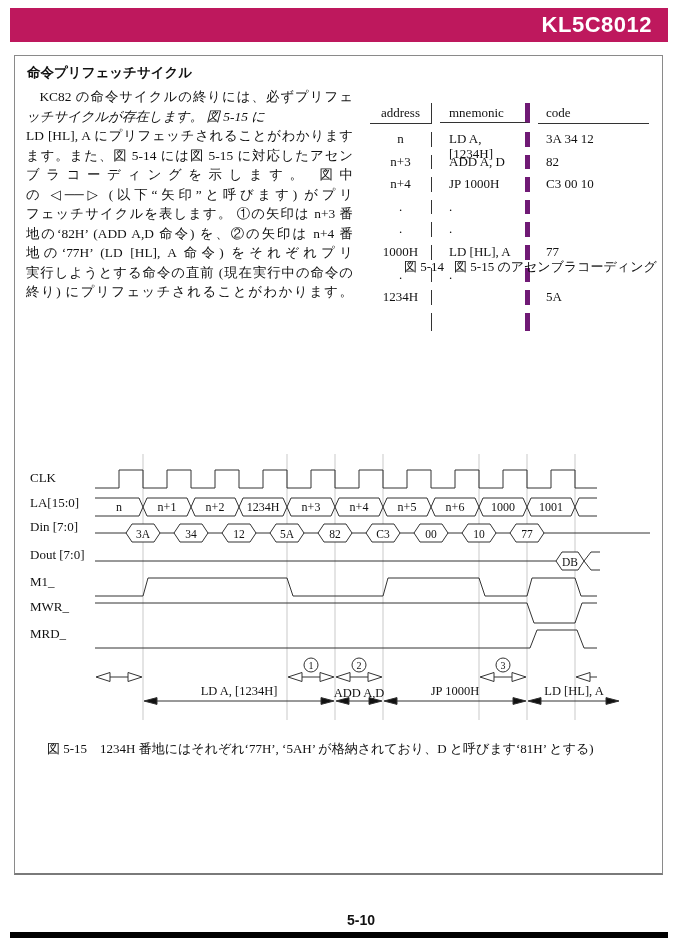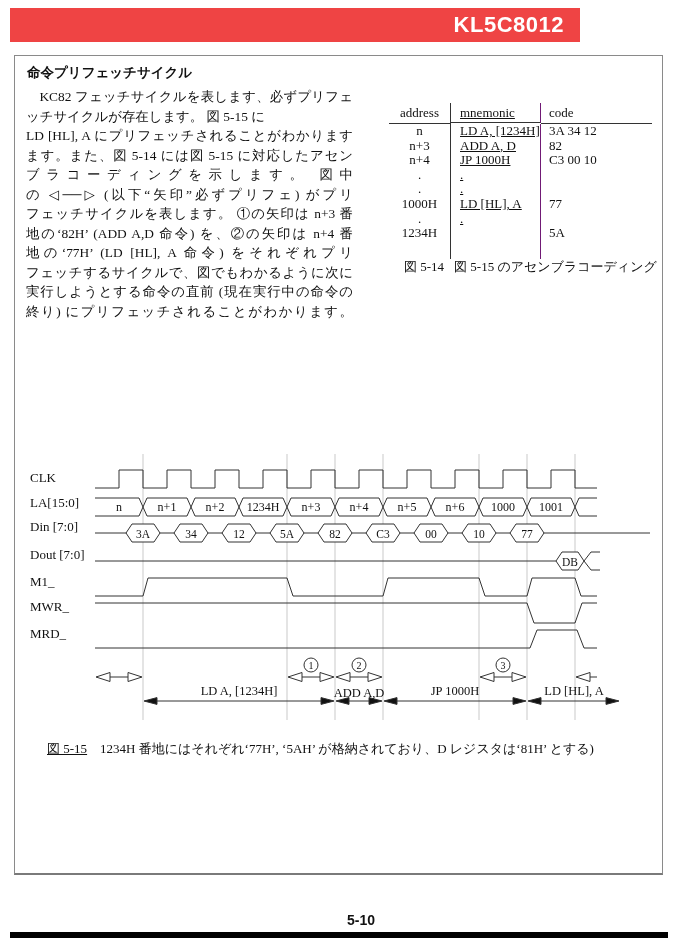--- a/index.html
+++ b/index.html
@@ -1,70 +1,69 @@
 <!DOCTYPE html>
 <html><head>
 <meta charset="utf-8">
 <style>
   html,body{margin:0;padding:0;}
   .page{position:relative;width:678px;height:938px;background:#fff;overflow:hidden;
         font-family:"Liberation Serif","DejaVu Serif",serif;color:#111;}
-  .header-bar{position:absolute;left:10px;top:8px;width:570px;height:34px;background:#ef4444;
+  .header-bar{position:absolute;left:10px;top:8px;width:658px;height:34px;background:#be185d;
         color:#fff;display:flex;align-items:center;justify-content:flex-end;
         padding-right:16px;box-sizing:border-box;
         font-family:"Liberation Sans","DejaVu Sans",sans-serif;font-weight:bold;font-size:22px;letter-spacing:.5px;}
   .content-box{position:absolute;left:14px;top:55px;width:649px;height:820px;
         border:1px solid #8a8a8a;border-bottom:2px solid #7a7a7a;box-sizing:border-box;background:#fff;}
   .doc-title{position:absolute;left:27px;top:64px;font-family:"Liberation Sans","DejaVu Sans",sans-serif;
         font-weight:bold;font-size:13.5px;}
   .para{position:absolute;left:26px;top:87px;width:327px;font-size:13.4px;line-height:19.5px;}
   .para-line{text-align:justify;text-align-last:justify;}
   .para-line:nth-child(1){text-indent:1em;}
-  .para-line:nth-child(2),.para-line:nth-child(14){text-align-last:left;}
-  .asm-table{position:absolute;left:389px;top:103px;display:grid;
-        grid-template-columns:62px 90px 111px;font-size:13px;}
+  .para-line:nth-child(2),.para-line:nth-child(14){text-align-last:left;font-style:italic;}
+  .asm-table{position:absolute;left:370px;top:103px;display:grid;
+        grid-template-columns:62px 90px 111px;font-size:13px;gap:8px;}
   .th{height:20px;line-height:20px;border-bottom:1px solid #333;}
   .cell{height:14.6px;line-height:14.6px;}
   .c0{text-align:center;border-right:1px solid #333;}
-  .c1{padding-left:9px;border-right:1px solid #701a75;box-sizing:border-box;text-decoration:underline;}
+  .c1{padding-left:9px;border-right:5px solid #701a75;box-sizing:border-box;}
   .c2{padding-left:8px;}
   .sp{height:18px;}
   .fig14-caption{position:absolute;left:368px;top:258px;font-size:13px;margin-left:36px;}
   .fig14-caption .lab{margin-right:10px;}
   .timing{position:absolute;left:14px;top:448px;}
   .fig15-caption{position:absolute;left:47px;top:740px;font-size:13px;line-height:18.5px;display:flex;}
-  .fig15-caption .lab{margin-right:12px;white-space:nowrap;text-decoration:underline;}
+  .fig15-caption .lab{margin-right:12px;white-space:nowrap;}
   .fig15-caption .l2{padding-left:1px;}
   .footer{position:absolute;left:0;top:912px;width:678px;text-align:center;
         font-family:"Liberation Sans","DejaVu Sans",sans-serif;font-weight:bold;font-size:14px;margin-left:22px;}
   .bottom-bar{position:absolute;left:10px;top:932px;width:658px;height:6px;background:#000;}
 </style>
 </head>
 <body>
 
 <div class="page">
   <div class="header-bar">
     <span>KL5C8012</span>
   </div>
 
   <div class="content-box"></div>
 
   <div class="doc-title">命令プリフェッチサイクル</div>
 
   <div class="para">
-      <div class="para-line">KC82 フェッチサイクルを表します、必ずプリフェ</div>
+      <div class="para-line">KC82 の命令サイクルの終りには、必ずプリフェ</div>
       <div class="para-line">ッチサイクルが存在します。 図 5-15 に</div>
       <div class="para-line">LD [HL], A にプリフェッチされることがわかります</div>
       <div class="para-line">ます。また、図 5-14 には図 5-15 に対応したアセン</div>
       <div class="para-line">ブラコーディングを示します。 図中</div>
-      <div class="para-line">の ◁──▷ (以下“矢印”必ずプリフェ) がプリ</div>
+      <div class="para-line">の ◁──▷ (以下“矢印”と呼びます) がプリ</div>
       <div class="para-line">フェッチサイクルを表します。 ①の矢印は n+3 番</div>
       <div class="para-line">地の‘82H’ (ADD A,D 命令) を、②の矢印は n+4 番</div>
       <div class="para-line">地の‘77H’ (LD [HL], A 命令) をそれぞれプリ</div>
-      <div class="para-line">フェッチするサイクルで、図でもわかるように次に</div>
       <div class="para-line">実行しようとする命令の直前 (現在実行中の命令の</div>
       <div class="para-line">終り) にプリフェッチされることがわかります。</div>
     </div>
 
   <div class="asm-table">
     <div class="th c0">address</div>
     <div class="th c1">mnemonic</div>
     <div class="th c2">code</div>
   <div class="cell c0">n</div>
       <div class="cell c1">LD A, [1234H]</div>
@@ -228,19 +227,19 @@
       <text x="441" y="247" font-size="12.5" text-anchor="middle" fill="#111">JP 1000H</text>
       <line x1="515" y1="253" x2="604" y2="253" stroke="#333333" stroke-width="1"></line>
       <polygon points="514,253 527,249.6 527,256.4" fill="#111" stroke="#333333" stroke-width="1"></polygon>
       <polygon points="605,253 592,249.6 592,256.4" fill="#111" stroke="#333333" stroke-width="1"></polygon>
       <text x="560" y="247" font-size="12.5" text-anchor="middle" fill="#111">LD [HL], A</text>
     </svg>
 
   <div class="fig15-caption">
     <span class="lab">図 5-15</span>
     <span>
-      <span class="l2" style="display:block">1234H 番地にはそれぞれ‘77H’, ‘5AH’ が格納されており、D レジスタは‘81H’ とする)</span>
+      <span class="l2" style="display:block">1234H 番地にはそれぞれ‘77H’, ‘5AH’ が格納されており、D と呼びます‘81H’ とする)</span>
     </span>
   </div>
 
   <div class="footer">5-10</div>
   <div class="bottom-bar"></div>
 </div>
 
 </body></html>

